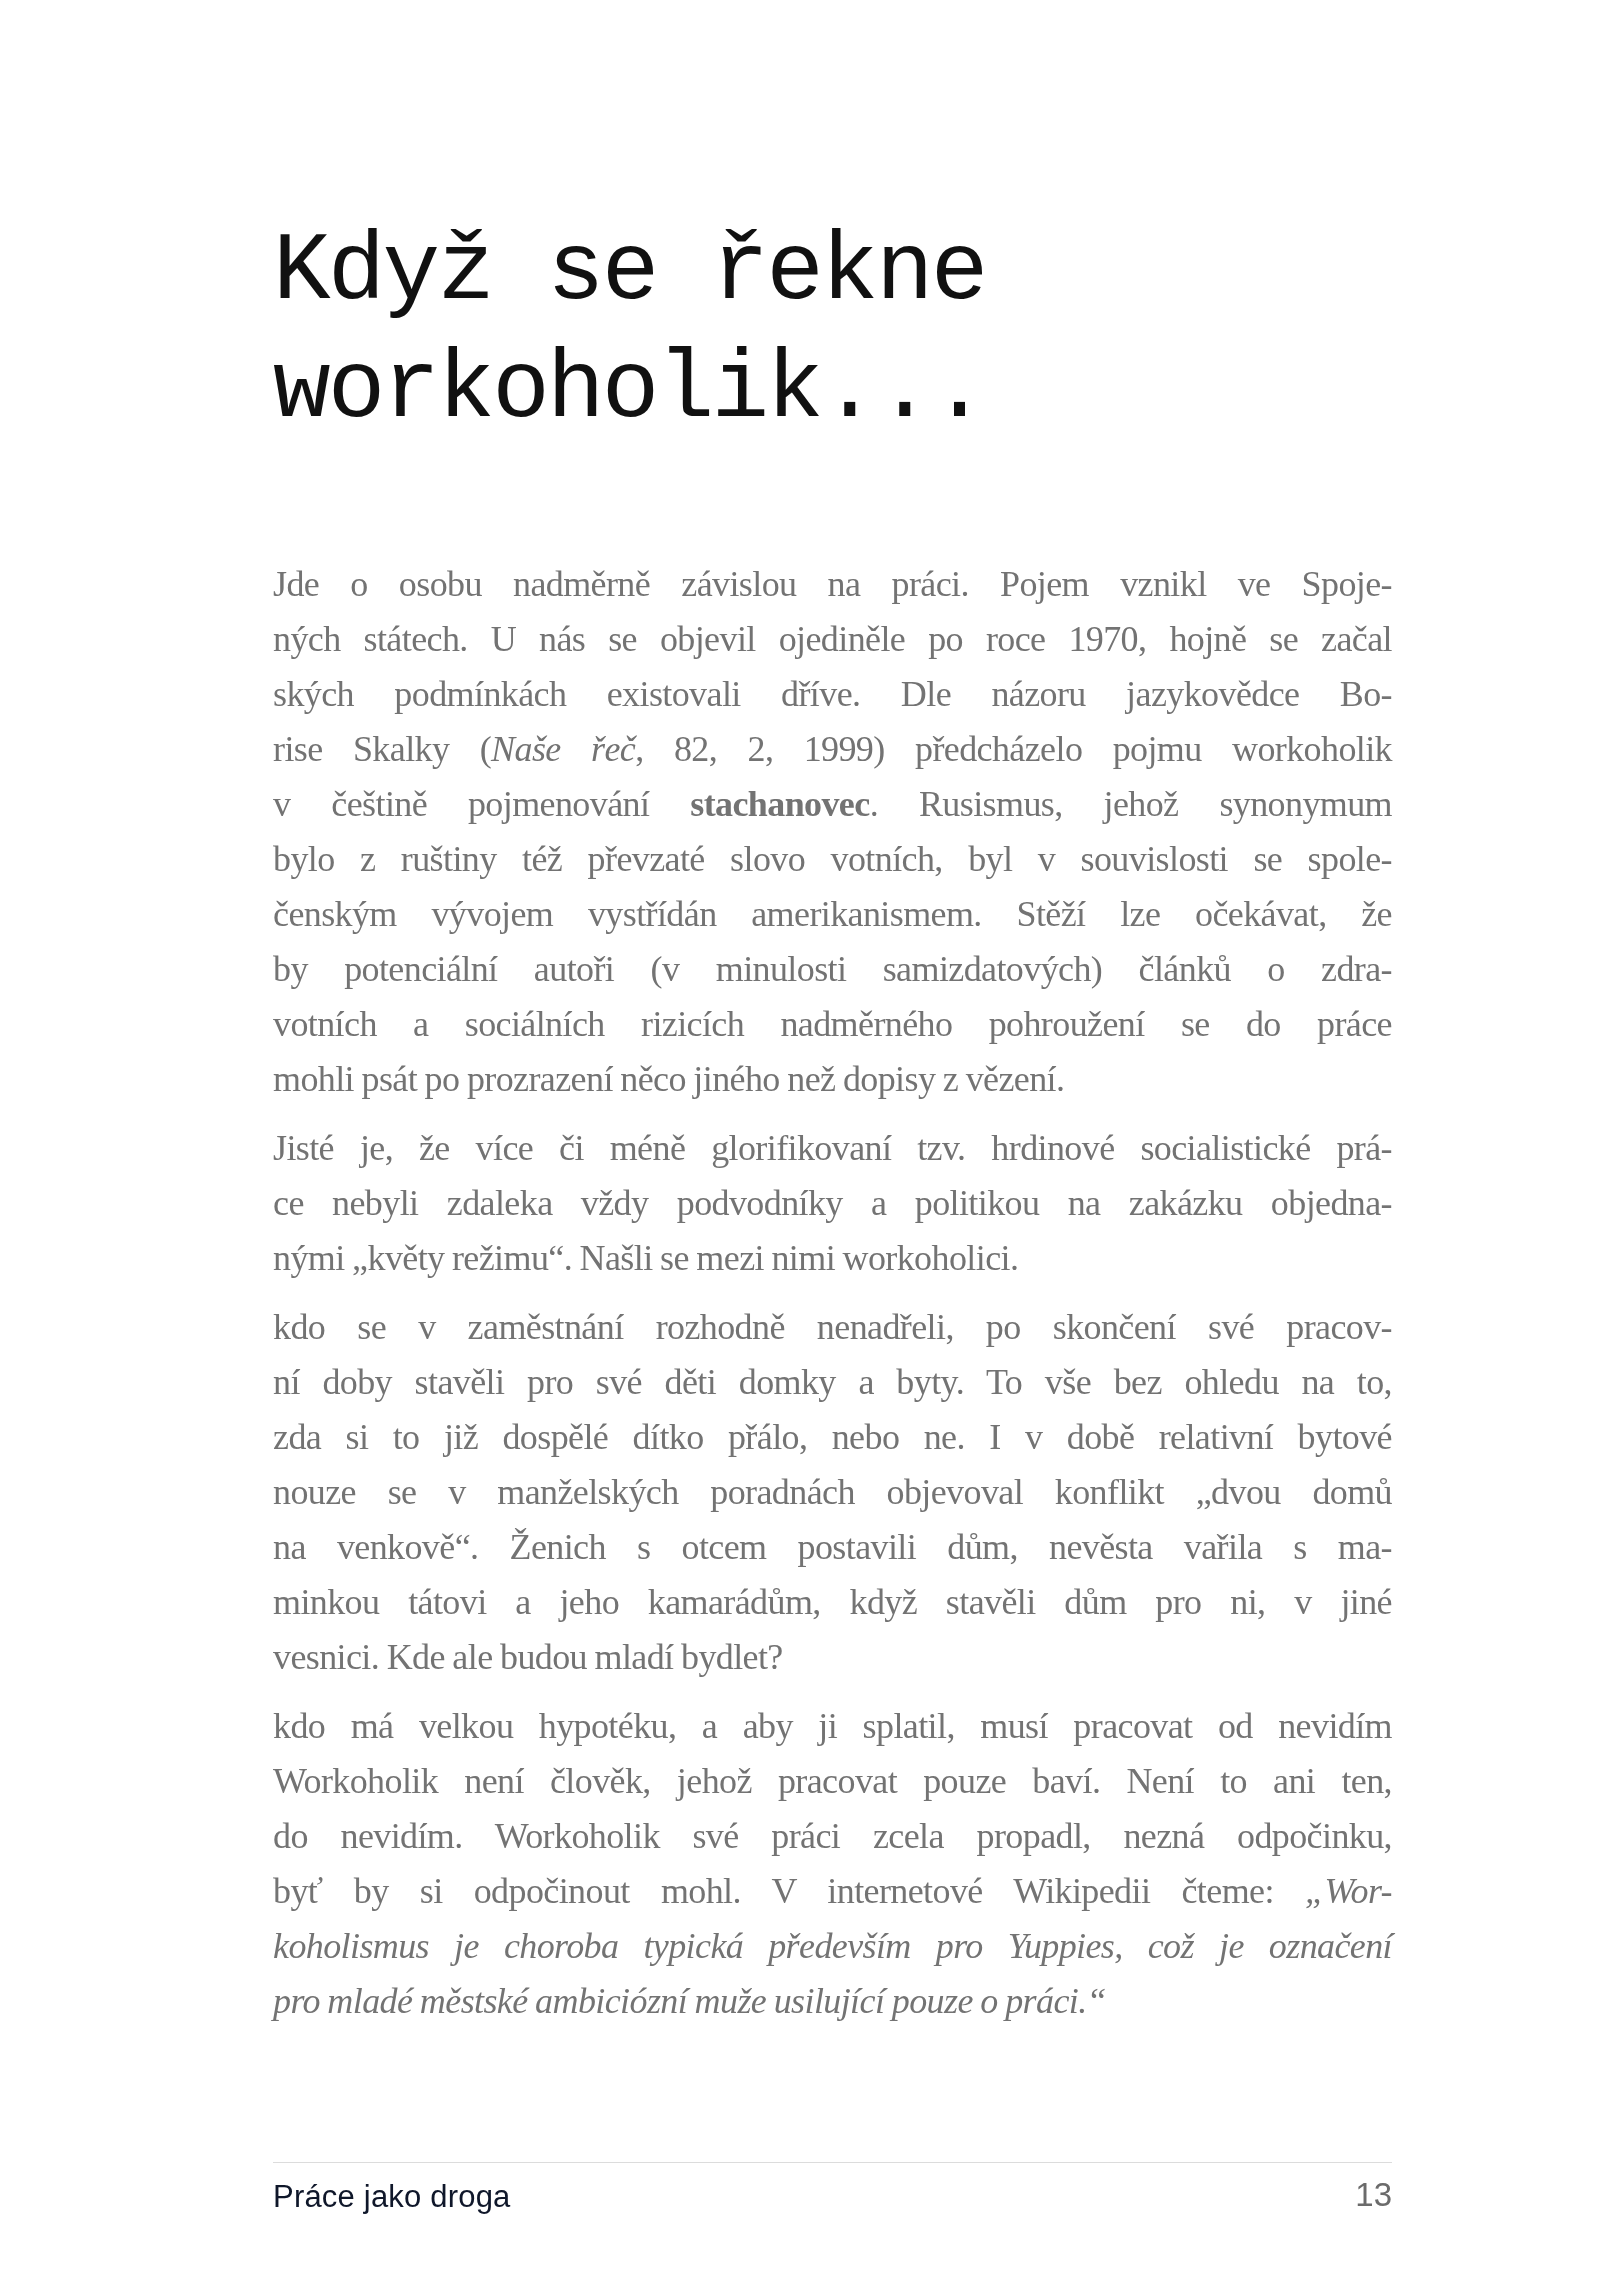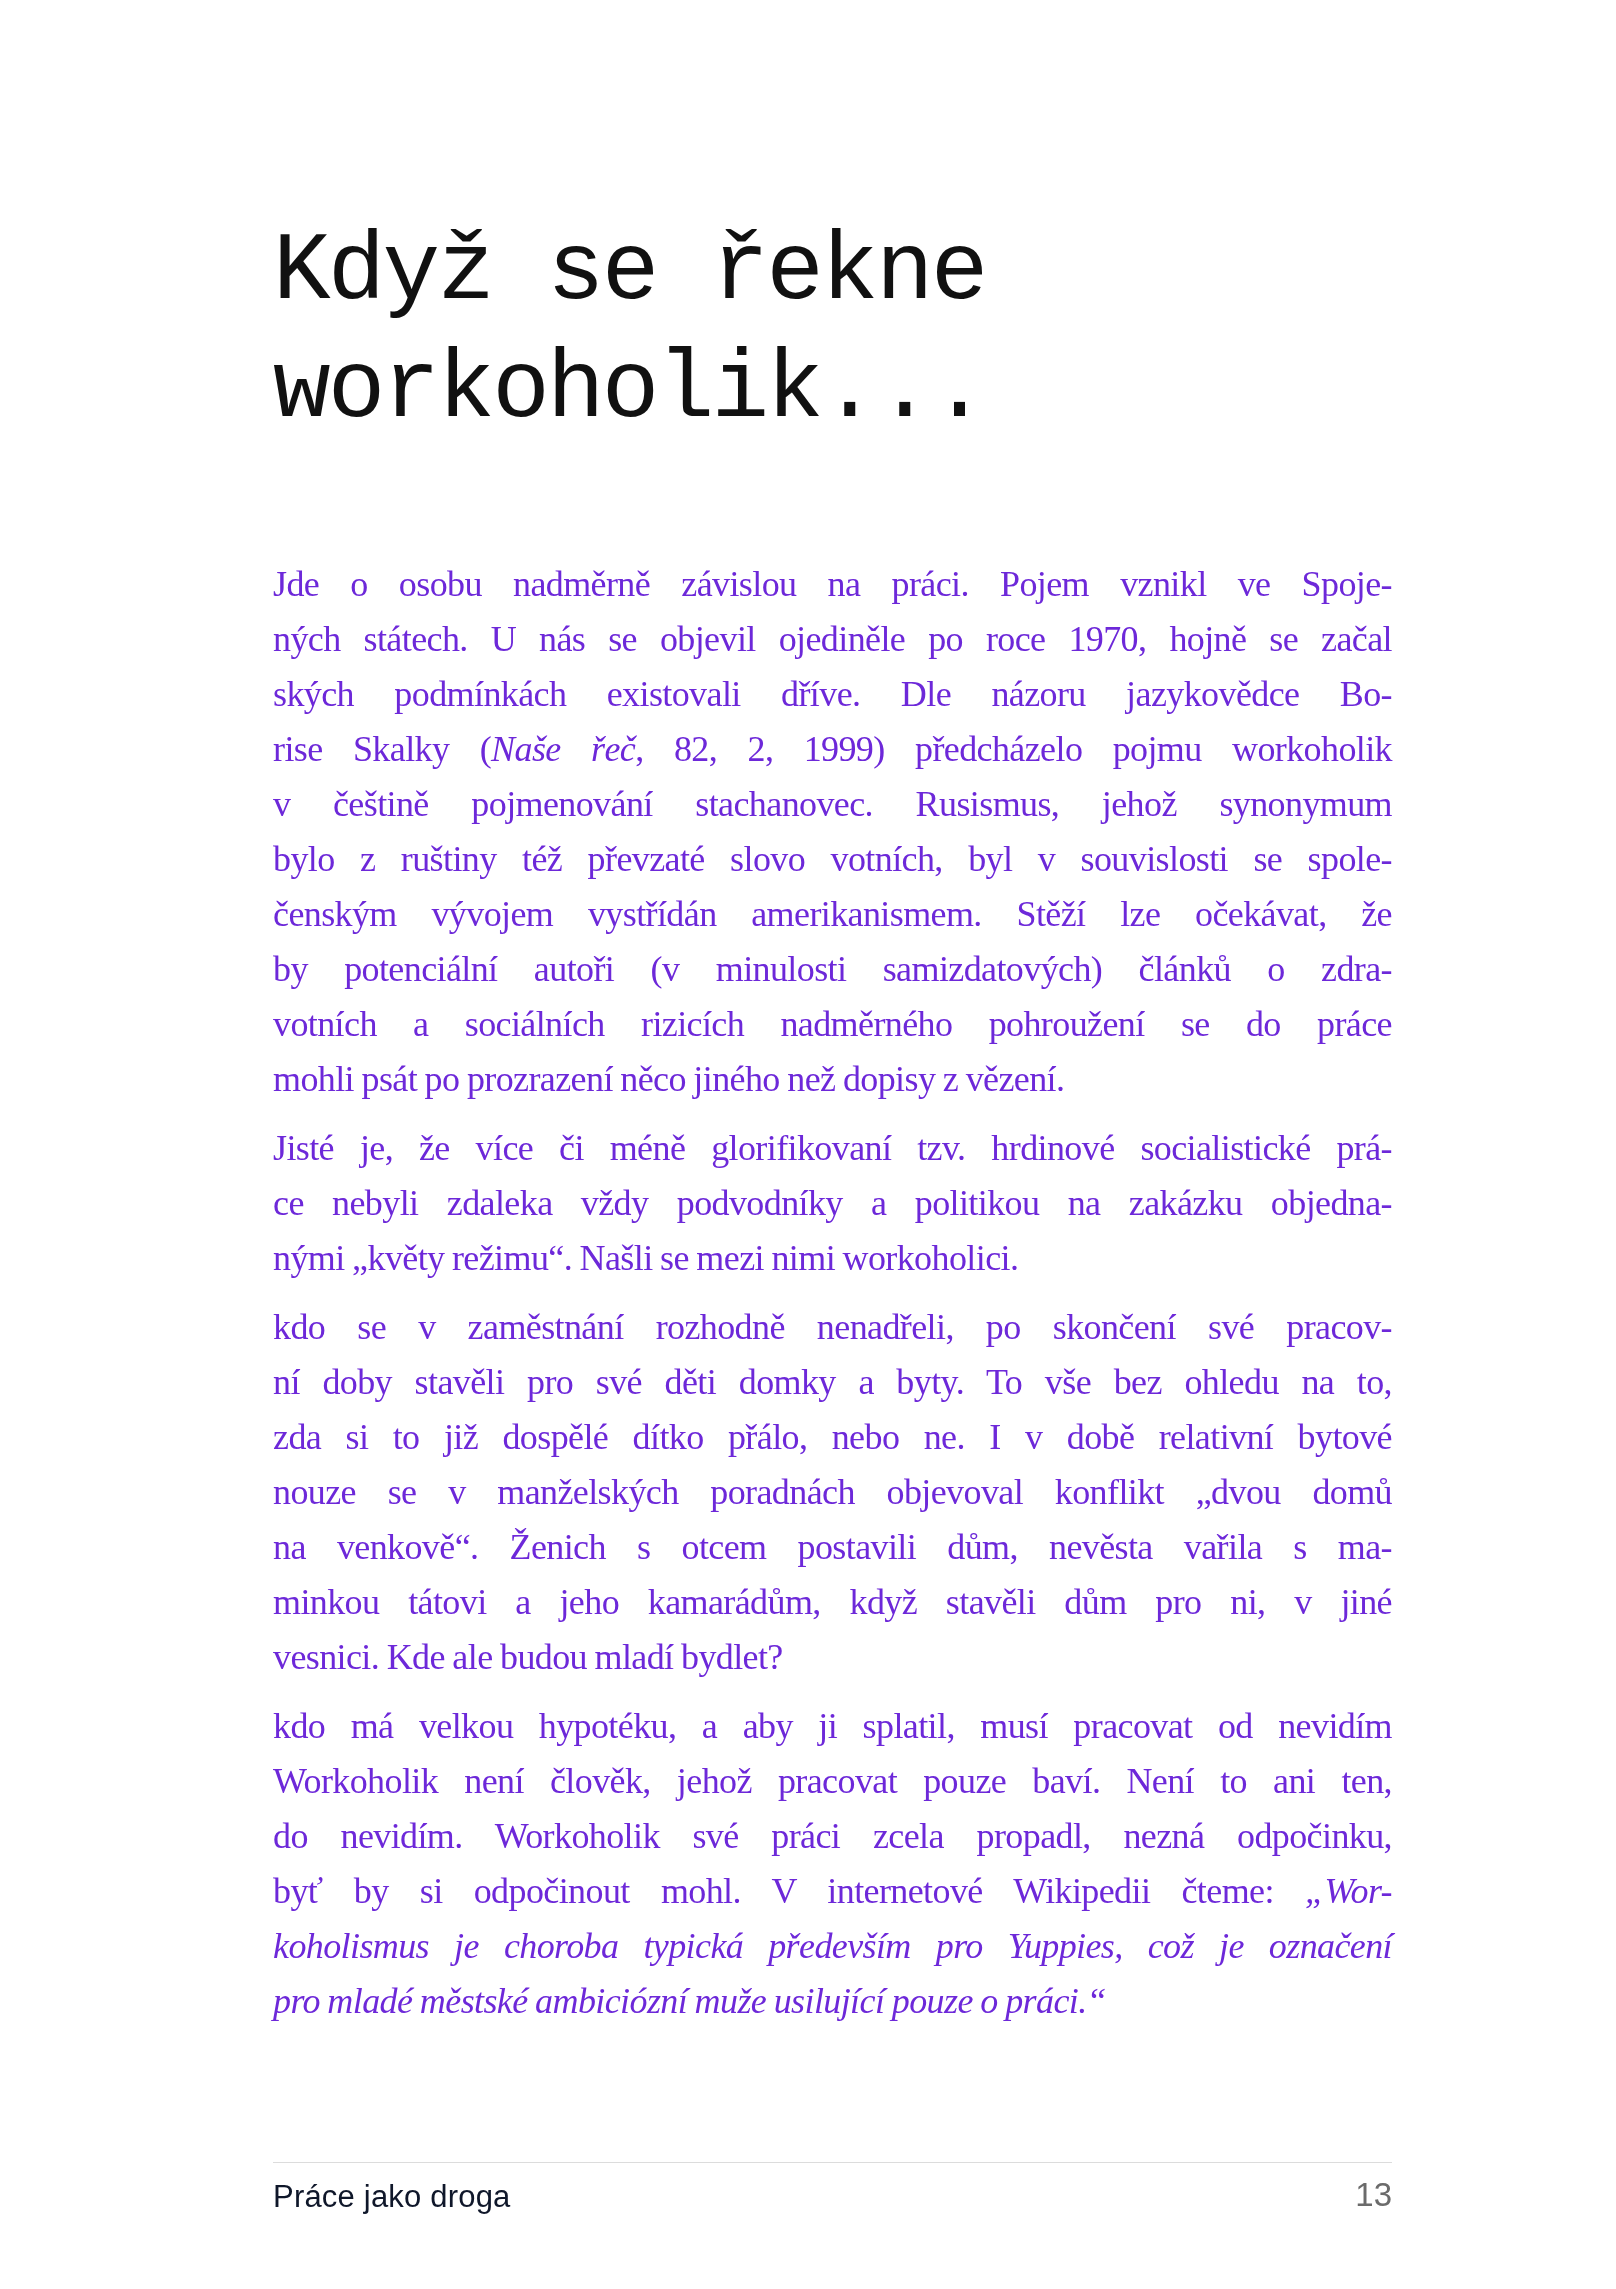--- a/index.html
+++ b/index.html
@@ -30,40 +30,40 @@
     }
     .page-title .line { display: block; }
     .body-text {
       position: absolute;
       left: 273px;
       top: 557px;
       width: 1119px;
       font-family: "Liberation Serif", serif;
       font-size: 36px;
       line-height: 55px;
-      color: #6d28d9;
+      color: #737373;
       text-align: justify;
       hyphens: manual;
     }
     .body-text p {
       margin: 0 0 14px 0;
       letter-spacing: -0.6px;
       word-spacing: -0.9px;
     }
     .body-text .line {
       display: block;
       text-align: justify;
       text-align-last: justify;
       white-space: nowrap;
     }
     .body-text .line.last {
       text-align-last: left;
     }
     .body-text em { font-style: italic; }
-    .body-text strong { font-weight: normal; margin-top: 40px; }
+    .body-text strong { font-weight: bold; margin-top: 40px; }
     .footer-rule {
       position: absolute;
       left: 273px;
       top: 2162px;
       width: 1119px;
       height: 0;
       border-top: 1.8px solid #dcdcdc;
     }
     .footer-title {
       position: absolute;

